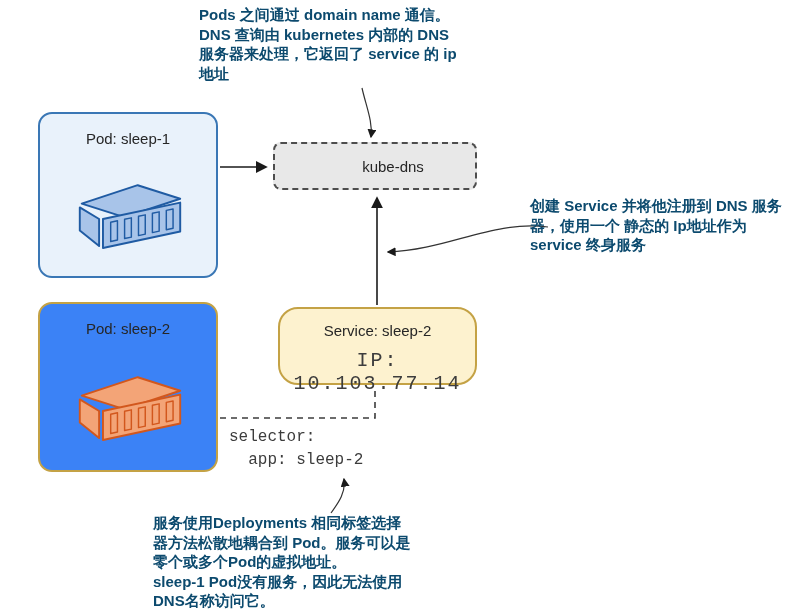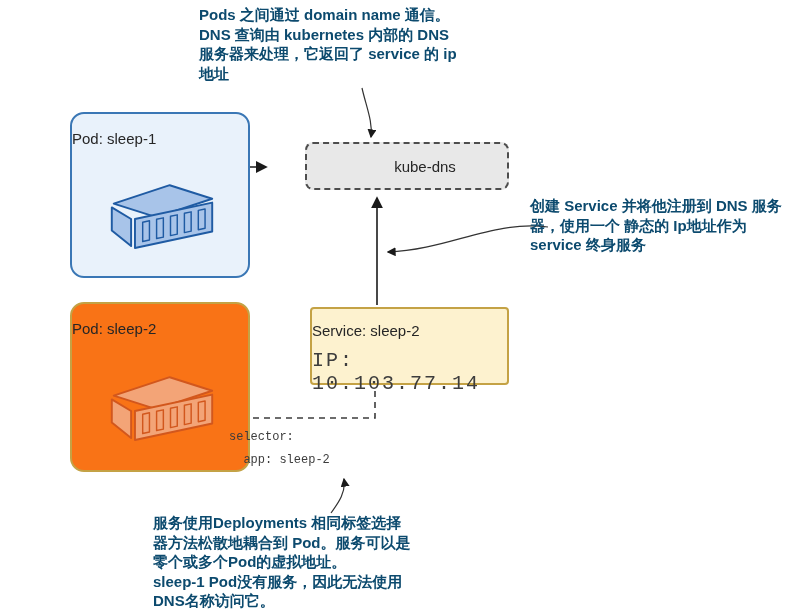--- a/index.html
+++ b/index.html
@@ -5,44 +5,44 @@
   html,body{margin:0;padding:0;background:#ffffff;}
   #canvas{
     position:relative;width:811px;height:616px;background:#ffffff;overflow:hidden;
     font-family:"Liberation Sans",sans-serif;color:#1f1f1f;
   }
   .note{
     position:absolute;font-weight:bold;font-size:15px;line-height:19.5px;
     white-space:pre-line;color:#0c4a6e;
   }
   .node{
-    position:absolute;box-sizing:border-box;margin-left:32px;
+    position:absolute;box-sizing:border-box;text-align:center;
   }
   .pod{
     border-radius:14px;border:2px solid;
   }
   .pod-blue{background:#e9f2fb;border-color:#3a77b5;}
-  .pod-yellow{background:#f97316;border-color:#c4a245;}
+  .pod-yellow{background:#3b82f6;border-color:#c4a245;}
   .node-label{font-size:15px;color:#262626;}
   .pod .node-label{display:block;margin-top:16px;}
   .dns{
     background:#e8e8e8;border:2px dashed #4d4d4d;border-radius:8px;
     display:flex;align-items:center;justify-content:center;font-size:14px;color:#262626;padding-left:36px;
   }
   .service{
-    background:#fdf2cf;border:2px solid #c4a245;border-radius:4px;
+    background:#fdf2cf;border:2px solid #c4a245;border-radius:20px;
   }
   .service .node-label{display:block;margin-top:13px;}
   .service-ip{
     display:block;margin-top:10px;
     font-family:"Liberation Mono",monospace;font-size:20px;letter-spacing:2px;color:#3d3d3d;
   }
   .icon-wrap{position:absolute;left:34px;top:66px;width:112px;height:78px;}
   .selector{
-    position:absolute;font-family:"Liberation Mono",monospace;font-size:12px;
+    position:absolute;font-family:"Liberation Mono",monospace;font-size:16px;
     line-height:23px;white-space:pre;color:#3c3c3c;
   }
   svg.connectors{position:absolute;left:0;top:0;pointer-events:none;}
 </style>
 </head>
 <body>
 
 <div id="canvas">
 
   <svg class="connectors" width="811" height="616" viewBox="0 0 811 616">

